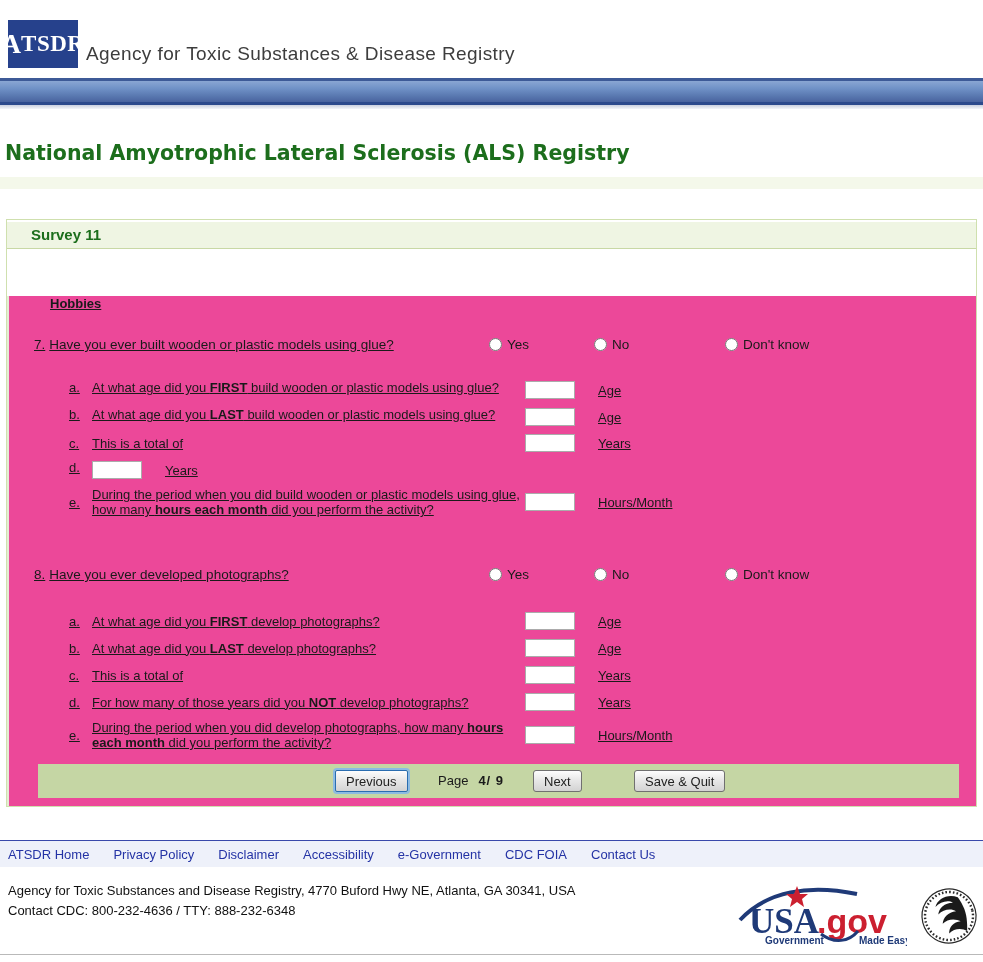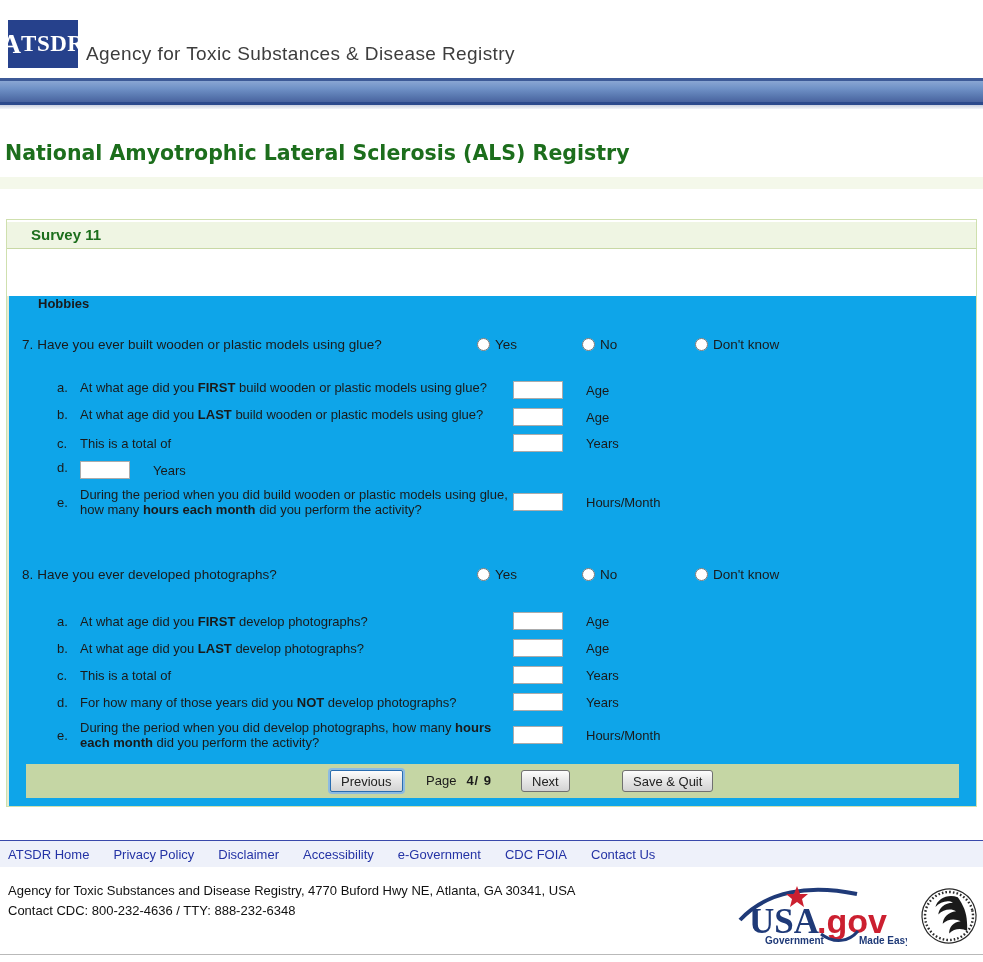--- a/index.html
+++ b/index.html
@@ -23,50 +23,50 @@
 
   
   .page-title { margin:32px 0 0 5px; font-size:20.5px; font-weight:bold; color:#1c6e1c;
     font-family:"DejaVu Sans", sans-serif; }
   .green-band { margin-top:12px; height:12px; background:#f4f8ea; }
 
   
   .survey-box { margin:30px 6px 0 6px; width:971px; border:1px solid #cfe0ae; background:#fff; }
   .survey-header { background:#eff5e3; color:#1c6e1c; font-weight:bold; font-size:15px;
     padding:6px 0 5px 24px; border-bottom:1px solid #c8d8a5; box-shadow:0 2px 0 #fff inset; }
-  .survey-body { background:#0ea5e9; padding:0 13px 8px 13px; border-left:2px solid #e4ecd4; }
+  .survey-body { background:#ec4899; padding:0 13px 8px 25px; border-left:2px solid #e4ecd4;text-decoration:underline; }
 
   .hobbies { margin:47px 0 0 16px; font-weight:bold; }
 
   .q-row { position:relative; margin-top:26px; font-size:13.5px; padding-right:10px; }
   .q-row-8 { margin-top:50px; }
   .q-num { margin-right:4px; }
   .opt { position:absolute; top:0; display:inline-flex; align-items:center; cursor:default; }
   .opt input { margin-right:5px; width:13px; height:13px; }
-  .opt-yes { left:455px; } .opt-no { left:560px; } .opt-dk { left:673px; }
+  .opt-yes { left:455px; } .opt-no { left:560px; } .opt-dk { left:691px; }
 
   .subs { margin-left:35px; margin-top:28px; }
   .subs-8 { margin-top:30px; }
   .sub-row { display:flex; margin-top:8px; }
   .subs-8 .sub-row { margin-top:9px; }
   .align-top { align-items:flex-start; }
   .align-top .sub-input { margin-top:1px; }
   .align-top .sub-unit { margin-top:3px; }
   .align-mid { align-items:center; }
   .sub-letter { width:23px; flex:none; }
   .sub-text { width:433px; flex:none; line-height:15px; }
   .sub-input { width:50px; height:18px; flex:none; border:1px solid #ababab; background:#fff; padding:0 3px; font:12px "Liberation Sans",sans-serif; }
   .sub-unit { margin-left:23px; white-space:nowrap; }
 
   
   .btn-bar { position:relative; margin:14px 4px 0 4px; height:34px; background:#c5d6a4; }
   .btn { position:absolute; top:6px; height:22px; font:13px "Liberation Sans",sans-serif; color:#222;
     background:linear-gradient(to bottom,#fdfdfd,#e8e8e8 45%,#d3d3d3); border:1px solid #707070;
     border-radius:3px; padding:0 10px; cursor:pointer; }
-  .btn-prev { left:304px; border:1px solid #2a6db0; box-shadow:0 0 0 2px #8cbbe2; border-radius:2px; }
+  .btn-prev { left:297px; border:1px solid #2a6db0; box-shadow:0 0 0 2px #8cbbe2; border-radius:2px; }
   .page-ind { position:absolute; top:9px; left:400px; }
   .page-ind b { margin-left:10px; letter-spacing:1px; }
   .btn-next { left:495px; }
   .btn-save { left:596px; }
 
   
   .footer-links { margin-top:33px; height:27px; background:#eef1fa; border-top:1px solid #3949ab;
     display:flex; align-items:center; padding-left:8px; }
   .footer-links a { color:#2433a5; text-decoration:none; margin-right:24px; }
   .address { margin:14px 0 0 8px; line-height:20px; color:#111; }

